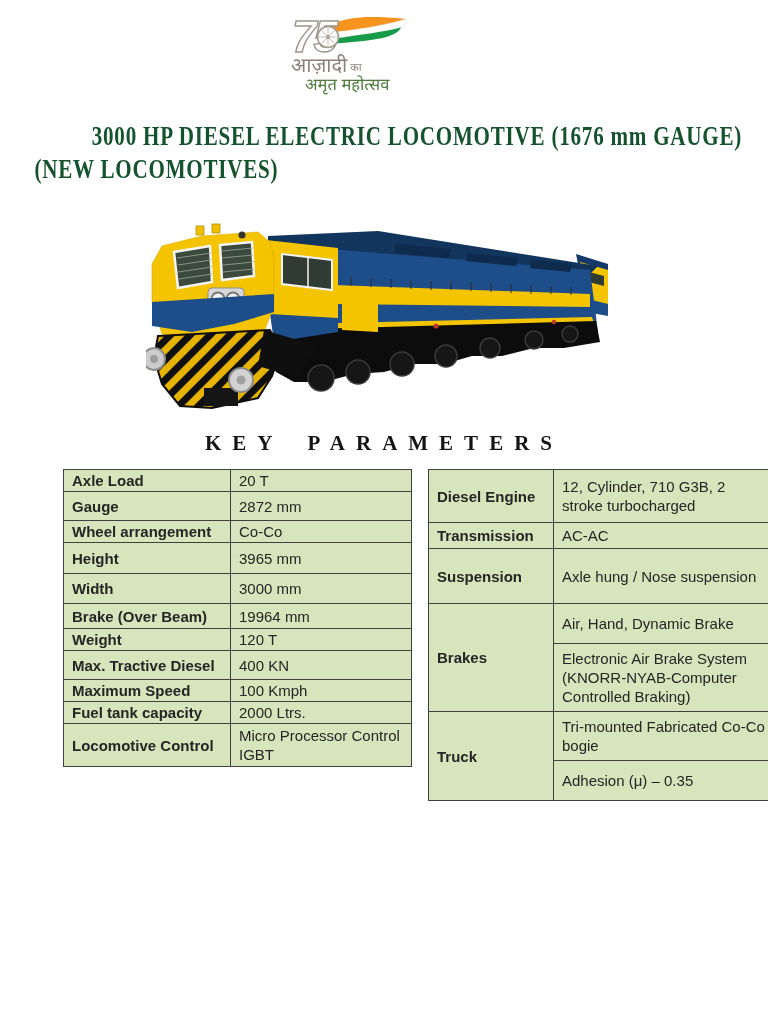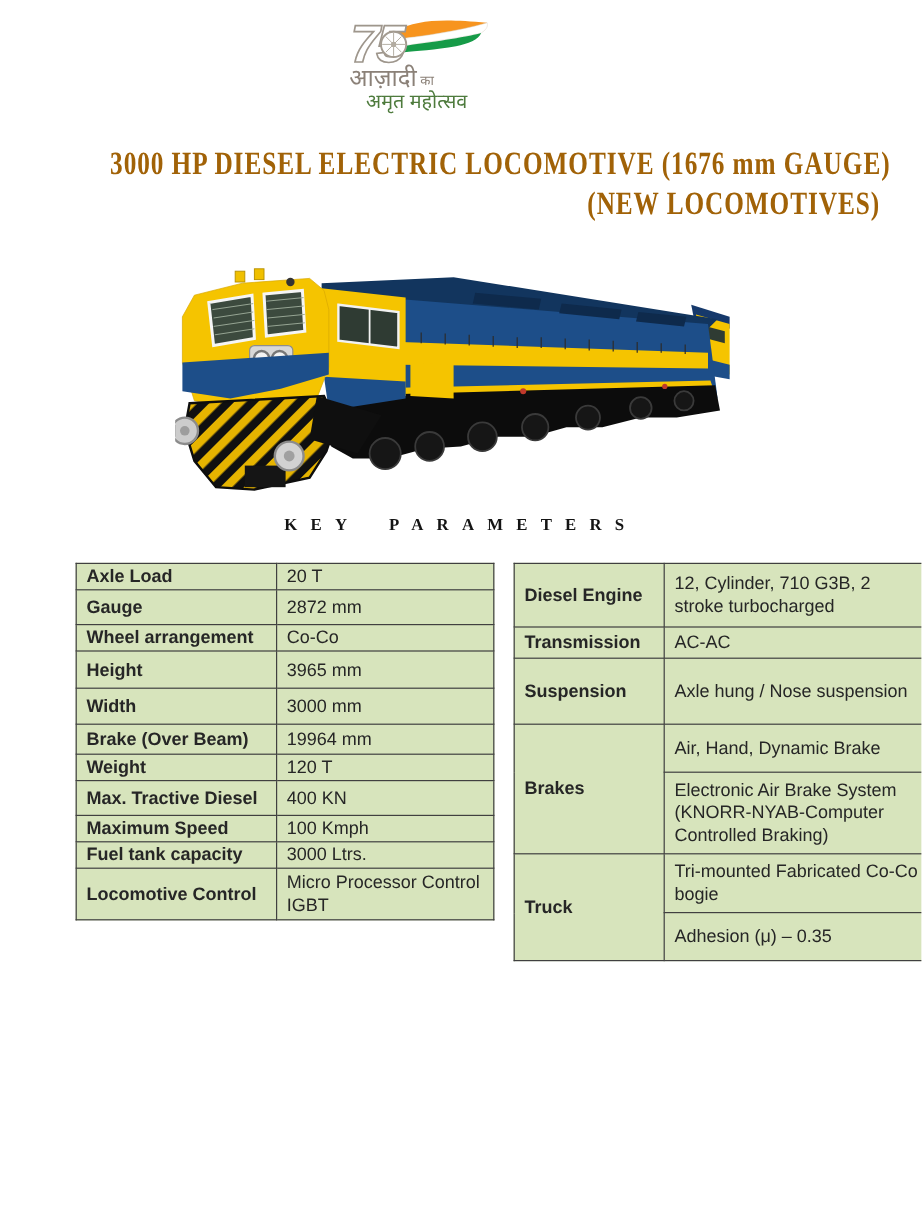--- a/index.html
+++ b/index.html
@@ -3,31 +3,31 @@
 <meta charset="utf-8">
 <style>
   html,body{margin:0;padding:0;background:#ffffff;}
   .page{position:relative;width:768px;height:1024px;background:#ffffff;overflow:hidden;
         font-family:"Liberation Sans",sans-serif;}
 
   
   .logo{position:absolute;left:290px;top:10px;width:126px;height:88px;}
 
   
-  .title{position:absolute;top:120px;left:0;width:768px;text-align:right;
-         font-family:"Liberation Serif",serif;font-weight:bold;color:#a16207;}
+  .title{position:absolute;top:120px;left:0;width:768px;text-align:left;
+         font-family:"Liberation Serif",serif;font-weight:bold;color:#14532d;}
   .title .tline{display:inline-block;transform:scaleX(0.78);transform-origin:50% 50%;
          font-size:27px;line-height:33px;white-space:nowrap;letter-spacing:1px;}
 
   
   .loco{position:absolute;left:146px;top:206px;width:470px;height:214px;}
 
   
   .keyparams{position:absolute;top:431px;left:0;width:768px;text-align:center;
-         font-family:"Liberation Serif",serif;font-weight:bold;font-size:14px;color:#141414;}
+         font-family:"Liberation Serif",serif;font-weight:bold;font-size:21px;color:#141414;}
   .keyparams .w{letter-spacing:11px;}
   .keyparams .w2{margin-left:24px;}
 
   
   .tables{position:absolute;top:469px;left:63px;display:flex;gap:16px;align-items:flex-start;}
   table.spec{border-collapse:collapse;background:#d7e4bc;font-size:15px;color:#262626;
              table-layout:fixed;}
   table.spec td{border:1.6px solid #404040;padding:1px 8px;vertical-align:middle;line-height:19px;}
   table.spec td.lbl{font-weight:bold;}
   table.lt{width:314px;} table.lt td.lbl{width:150px;} table.lt td.val{width:164px;}
@@ -205,21 +205,21 @@
         <tr style="height:29px">
           <td class="lbl">Max. Tractive Diesel</td>
           <td class="val">400 KN</td>
           </tr>
         <tr style="height:21px">
           <td class="lbl">Maximum Speed</td>
           <td class="val">100 Kmph</td>
           </tr>
         <tr style="height:20px">
           <td class="lbl">Fuel tank capacity</td>
-          <td class="val">3000 Ltrs.</td>
+          <td class="val">2000 Ltrs.</td>
           </tr>
         <tr style="height:43px">
           <td class="lbl">Locomotive Control</td>
           <td class="val">Micro Processor Control IGBT</td>
           </tr>
       </tbody>
     </table>
 
     <table class="spec rt">
       <tbody>

